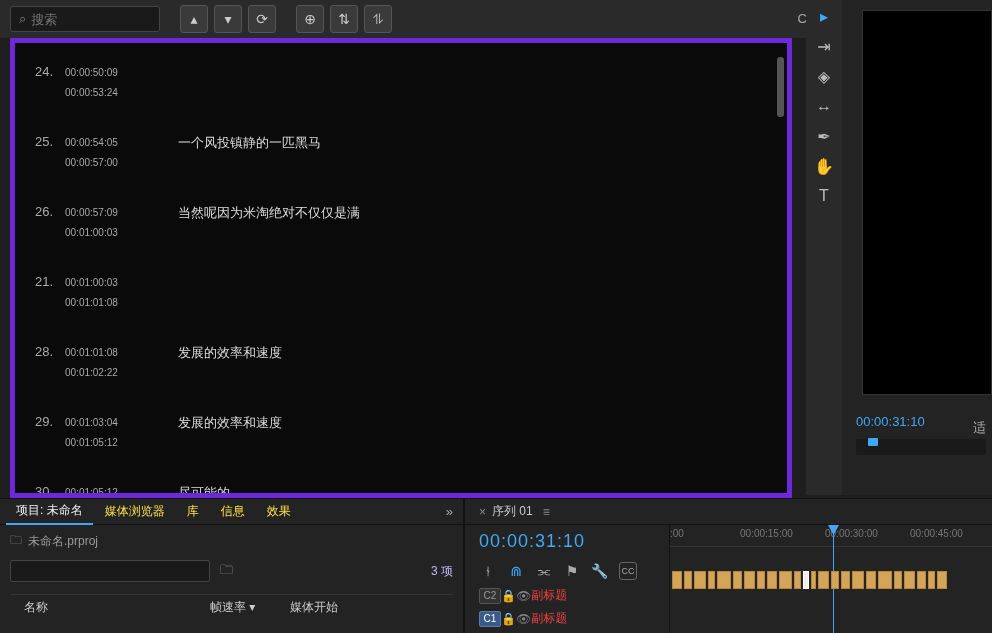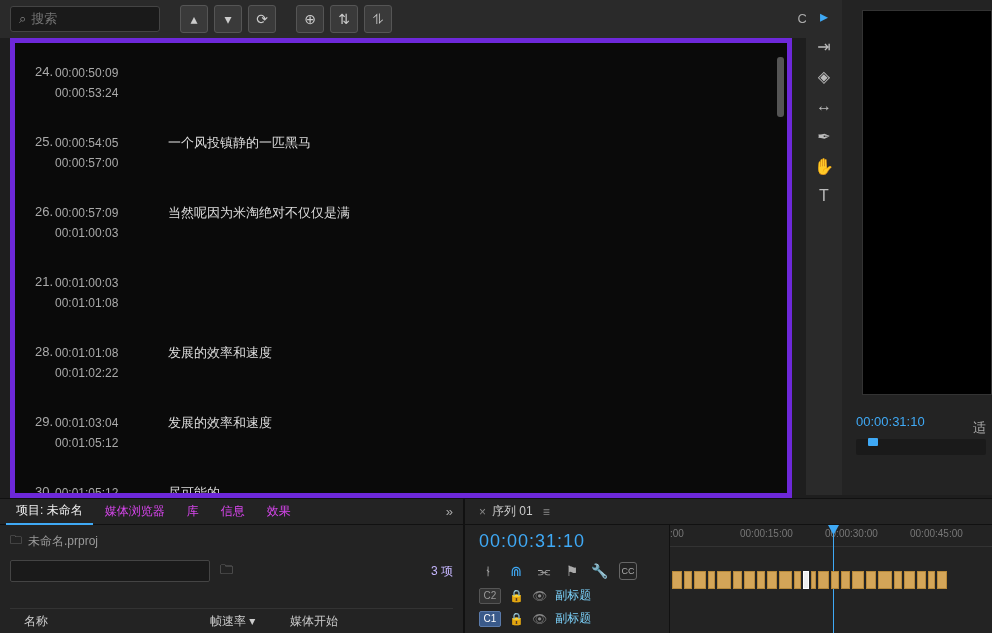--- a/index.html
+++ b/index.html
@@ -1,78 +1,78 @@
 <!DOCTYPE html>
 <html><head>
 <meta charset="utf-8">
 <style>
 * { margin: 0; padding: 0; box-sizing: border-box; }
 body { background: #1e1e1e; color: #ccc; font-family: "Microsoft YaHei", sans-serif; font-size: 13px; width: 992px; height: 633px; overflow: hidden; position: relative; }
 
 
 .top-bar { display: flex; align-items: center; height: 38px; background: #2a2a2a; padding: 4px 10px; gap: 6px; }
 .search-box { display: flex; align-items: center; background: #1a1a1a; border: 1px solid #444; border-radius: 3px; padding: 4px 8px; width: 150px; }
-.search-box input { background: transparent; border: none; color: #888; outline: none; width: 100%; font-size: 13px; font-family: Liberation Serif, serif; }
+.search-box input { background: transparent; border: none; color: #888; outline: none; width: 100%; font-size: 13px; }
 .tb-btn { width: 28px; height: 28px; background: #3a3a3a; border: 1px solid #555; border-radius: 3px; display: flex; align-items: center; justify-content: center; color: #ccc; cursor: pointer; font-size: 14px; }
 .tb-sep { width: 8px; }
 .track-label { color: #aaa; font-size: 13px; margin-left: auto; margin-right: 80px; }
 .more-btn { color: #ccc; letter-spacing: 2px; cursor: pointer; padding: 4px 8px; }
 
 
 .caption-panel { position: absolute; left: 10px; top: 38px; right: 200px; bottom: 135px; border: 5px solid #6d28d9; background: #0a0a0a; overflow: hidden; }
 .caption-scroll { height: 100%; overflow-y: auto; padding: 20px 10px; }
 .caption-row { display: flex; margin-bottom: 30px; }
 .cap-idx { width: 28px; text-align: right; color: #aaa; font-size: 13px; padding-top: 1px; }
-.cap-times { width: 85px; margin-left: 2px; color: #aaa; font-size: 12px; line-height: 20px; }
+.cap-times { width: 85px; margin-left: 12px; color: #aaa; font-size: 10px; line-height: 20px; }
 .cap-text { margin-left: 28px; color: #ddd; font-size: 13px; line-height: 20px; }
 .scroll-thumb { position: absolute; right: 3px; top: 14px; width: 7px; height: 60px; background: #555; border-radius: 3px; }
 
 
 .right-toolbar { position: absolute; right: 150px; top: 0; width: 36px; display: flex; flex-direction: column; gap: 6px; padding-top: 4px; background: #2a2a2a; height: 495px; align-items: center; }
 .rt-btn { width: 26px; height: 24px; display: flex; align-items: center; justify-content: center; color: #bbb; cursor: pointer; font-size: 16px; }
 
 
 .monitor { position: absolute; right: 0; top: 0; width: 150px; height: 495px; background: #232323; }
 .monitor-view { position: absolute; left: 20px; right: 0; top: 10px; bottom: 100px; background: #000; border: 1px solid #333; }
 .monitor-tc { color: #3fa9f5; font-size: 13px; padding: 8px 14px; position: absolute; bottom: 58px; left: 0; }
 .monitor-tc-extra { position: absolute; bottom: 58px; right: 6px; color: #aaa; font-size: 13px; }
 .monitor-scrub { position: absolute; left: 14px; right: 6px; bottom: 40px; height: 16px; background: #1a1a1a; border-radius: 2px; }
 .monitor-scrub::after { content: ''; position: absolute; left: 12px; top: -1px; width: 10px; height: 8px; background: #3fa9f5; border-radius: 1px; }
 
 
 .bottom { position: absolute; left: 0; right: 0; bottom: 0; height: 135px; background: #232323; display: flex; border-top: 1px solid #111; justify-content: flex-end; }
 .project-panel { width: 465px; background: #232323; border-right: 2px solid #111; }
 .tab-row { display: flex; height: 26px; align-items: center; border-bottom: 1px solid #111; padding-left: 6px; gap: 2px; }
-.tab { padding: 4px 10px; font-size: 12px; color: #d946ef; cursor: pointer; }
+.tab { padding: 4px 10px; font-size: 12px; color: #fde047; cursor: pointer; }
 .tab.active { color: #eee; border-bottom: 2px solid #3fa9f5; }
 .tab-expand { margin-left: auto; padding: 0 10px; color: #aaa; cursor: pointer; }
 .proj-body { padding: 6px 10px; }
 .proj-name { color: #999; font-size: 12px; display: flex; align-items: center; gap: 6px; }
 .proj-filter { display: flex; align-items: center; margin-top: 8px; }
 .proj-filter input { background: #1a1a1a; border: 1px solid #444; border-radius: 2px; color: #ccc; padding: 3px 20px 3px 6px; font-size: 12px; width: 200px; }
 .proj-filter .funnel { margin-left: 10px; color: #999; cursor: pointer; }
 .proj-count { margin-left: auto; color: #c4b5fd; font-size: 12px; }
-.proj-cols { display: flex; margin-top: 26px; font-size: 12px; color: #ccc; border-top: 1px solid #333; padding-top: 4px; }
+.proj-cols { display: flex; margin-top: 12px; font-size: 12px; color: #ccc; border-top: 1px solid #333; padding-top: 4px; }
 .col-name { width: 200px; padding-left: 14px; }
 .col-fps { width: 80px; }
 .col-start { flex: 1; }
 
 
 .timeline-panel { flex: 1; background: #232323; }
 .tl-header { display: flex; align-items: center; height: 26px; border-bottom: 1px solid #111; padding-left: 14px; font-size: 12px; color: #ccc; gap: 6px; }
 .tl-close { color: #888; cursor: pointer; }
 .tl-body { display: flex; height: calc(100% - 26px); }
 .tl-left { width: 205px; border-right: 1px solid #111; }
 .tl-tc { color: #3fa9f5; font-size: 18px; padding: 6px 14px; letter-spacing: 1px; }
 .tl-tools { display: flex; gap: 10px; padding: 4px 14px; align-items: center; }
 .tl-tool { width: 18px; height: 18px; display: flex; align-items: center; justify-content: center; color: #aaa; font-size: 14px; cursor: pointer; }
-.tl-trackrow { display: flex; align-items: center; padding: 3px 14px; gap: 8px; font-size: 12px; }
+.tl-trackrow { display: flex; align-items: center; padding: 3px 14px; gap: 0; font-size: 12px; }
 .track-btn { width: 22px; height: 16px; background: #3a5a8a; border: 1px solid #5a7aaa; border-radius: 2px; color: #fff; font-size: 10px; display: flex; align-items: center; justify-content: center; cursor: pointer; }
 .track-btn.off { background: #333; border-color: #555; color: #999; }
-.sub-label { color: #7dd3fc; font-size: 12px; }
+.sub-label { color: #ef4444; font-size: 12px; }
 .eye-icon { color: #888; font-size: 12px; }
 .tl-right { flex: 1; position: relative; overflow: hidden; }
 .ruler { display: flex; height: 22px; border-bottom: 1px solid #333; font-size: 10px; color: #777; position: relative; }
 .ruler-mark { position: absolute; top: 3px; font-size: 10px; }
 .playhead { position: absolute; top: 0; bottom: 0; width: 1px; background: #3fa9f5; }
 .playhead::before { content: ''; position: absolute; top: 0; left: -5px; width: 11px; height: 10px; background: #3fa9f5; clip-path: polygon(0 0, 100% 0, 50% 100%); }
 .clip-track { position: absolute; left: 0; right: 0; top: 46px; height: 18px; display: flex; gap: 2px; padding-left: 2px; }
 .clip { background: #d4a558; height: 100%; border: 1px solid #b8893a; }
 .clip.sel { background: #eee; border-color: #fff; }
 </style>

